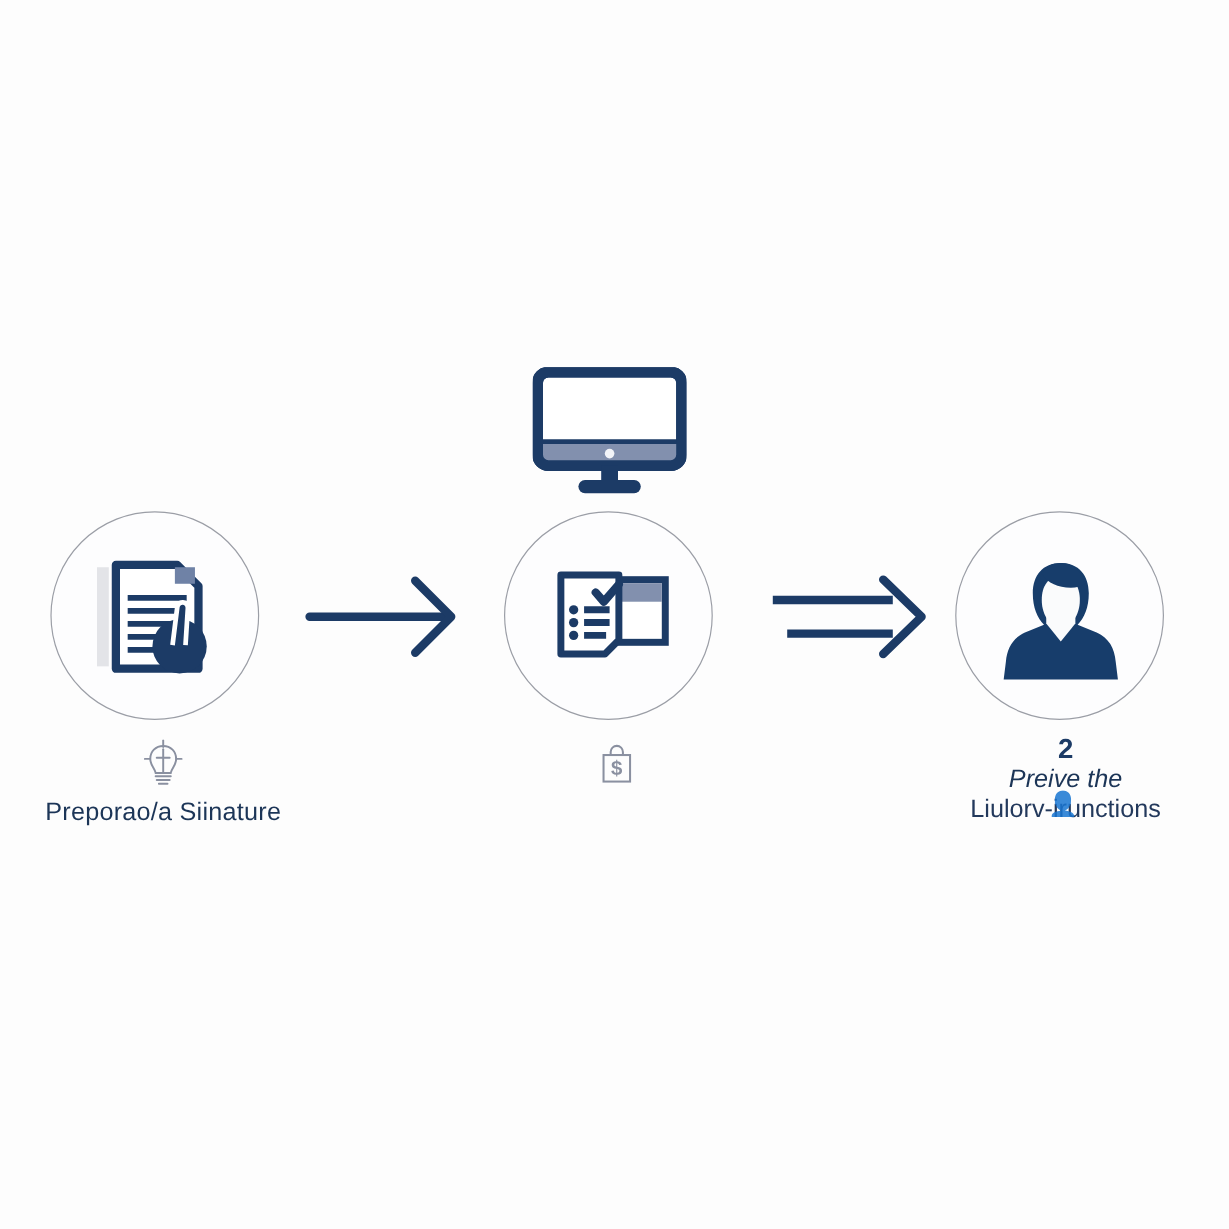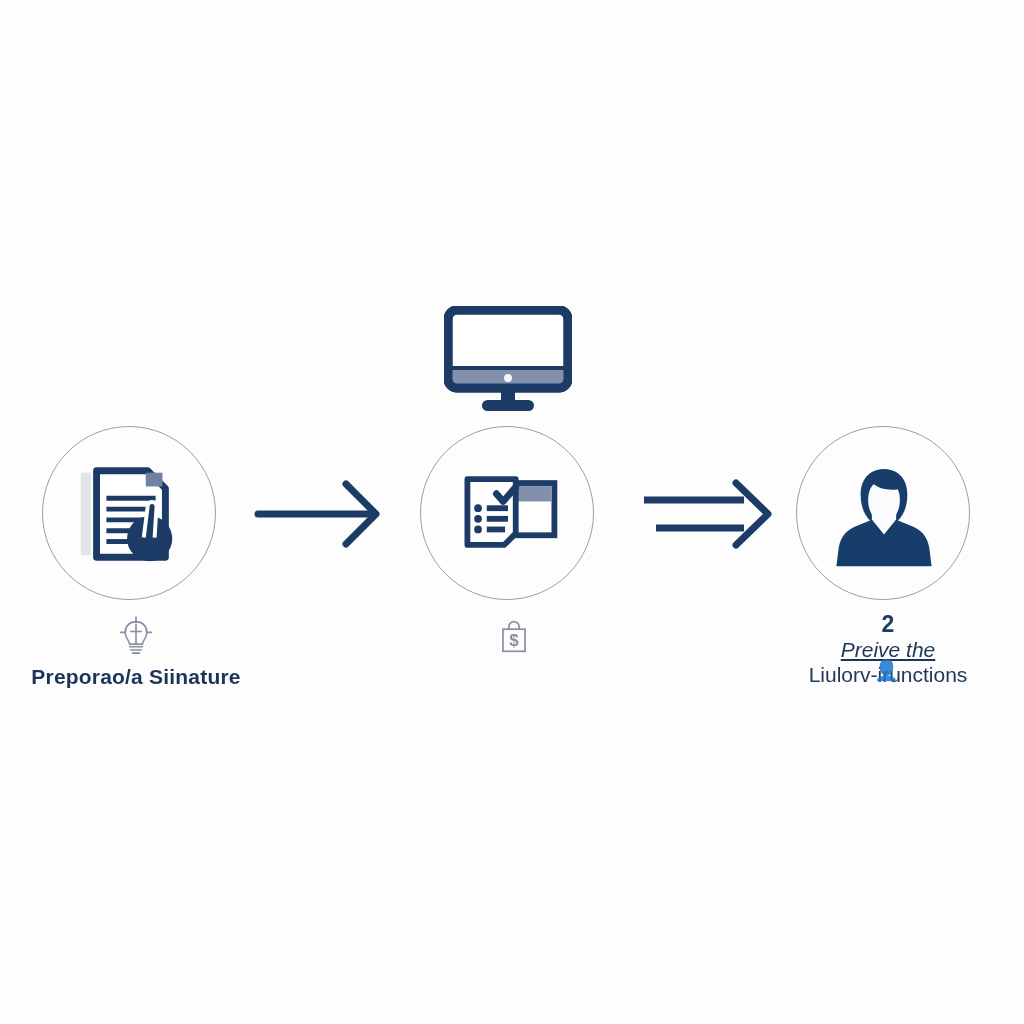--- a/index.html
+++ b/index.html
@@ -72,21 +72,21 @@
     height: 72px;
   }
   .arrow-1 { left: 254px; width: 130px; }
   .arrow-2 { left: 640px; width: 136px; }
 
   
   .caption {
     position: absolute;
     text-align: center;
   }
-  .cap-1 { left: 0px;   top: 614px; width: 272px; font-weight: bold; }
+  .cap-1 { left: 0px;   top: 614px; width: 272px; }
   .cap-2 { left: 378px; top: 614px; width: 272px; }
   .cap-3 { left: 756px; top: 612px; width: 264px; }
 
   .cap-icon {
     height: 44px;
     display: flex;
     align-items: center;
     justify-content: center;
     margin-bottom: 6px;
   }
@@ -106,21 +106,20 @@
     line-height: 1.05;
     margin-bottom: 2px;
   }
   .cap-line-a {
     font-size: 21px;
     color: #1c3557;
     line-height: 1.18;
   }
   .cap-line-a em {
     font-style: italic;
-    text-decoration: underline;
   }
   .cap-line-b {
     font-size: 21px;
     color: #23395c;
     line-height: 1.18;
     white-space: nowrap;
   }
   .cap-3 .cap-stack {
     position: relative;
   }

